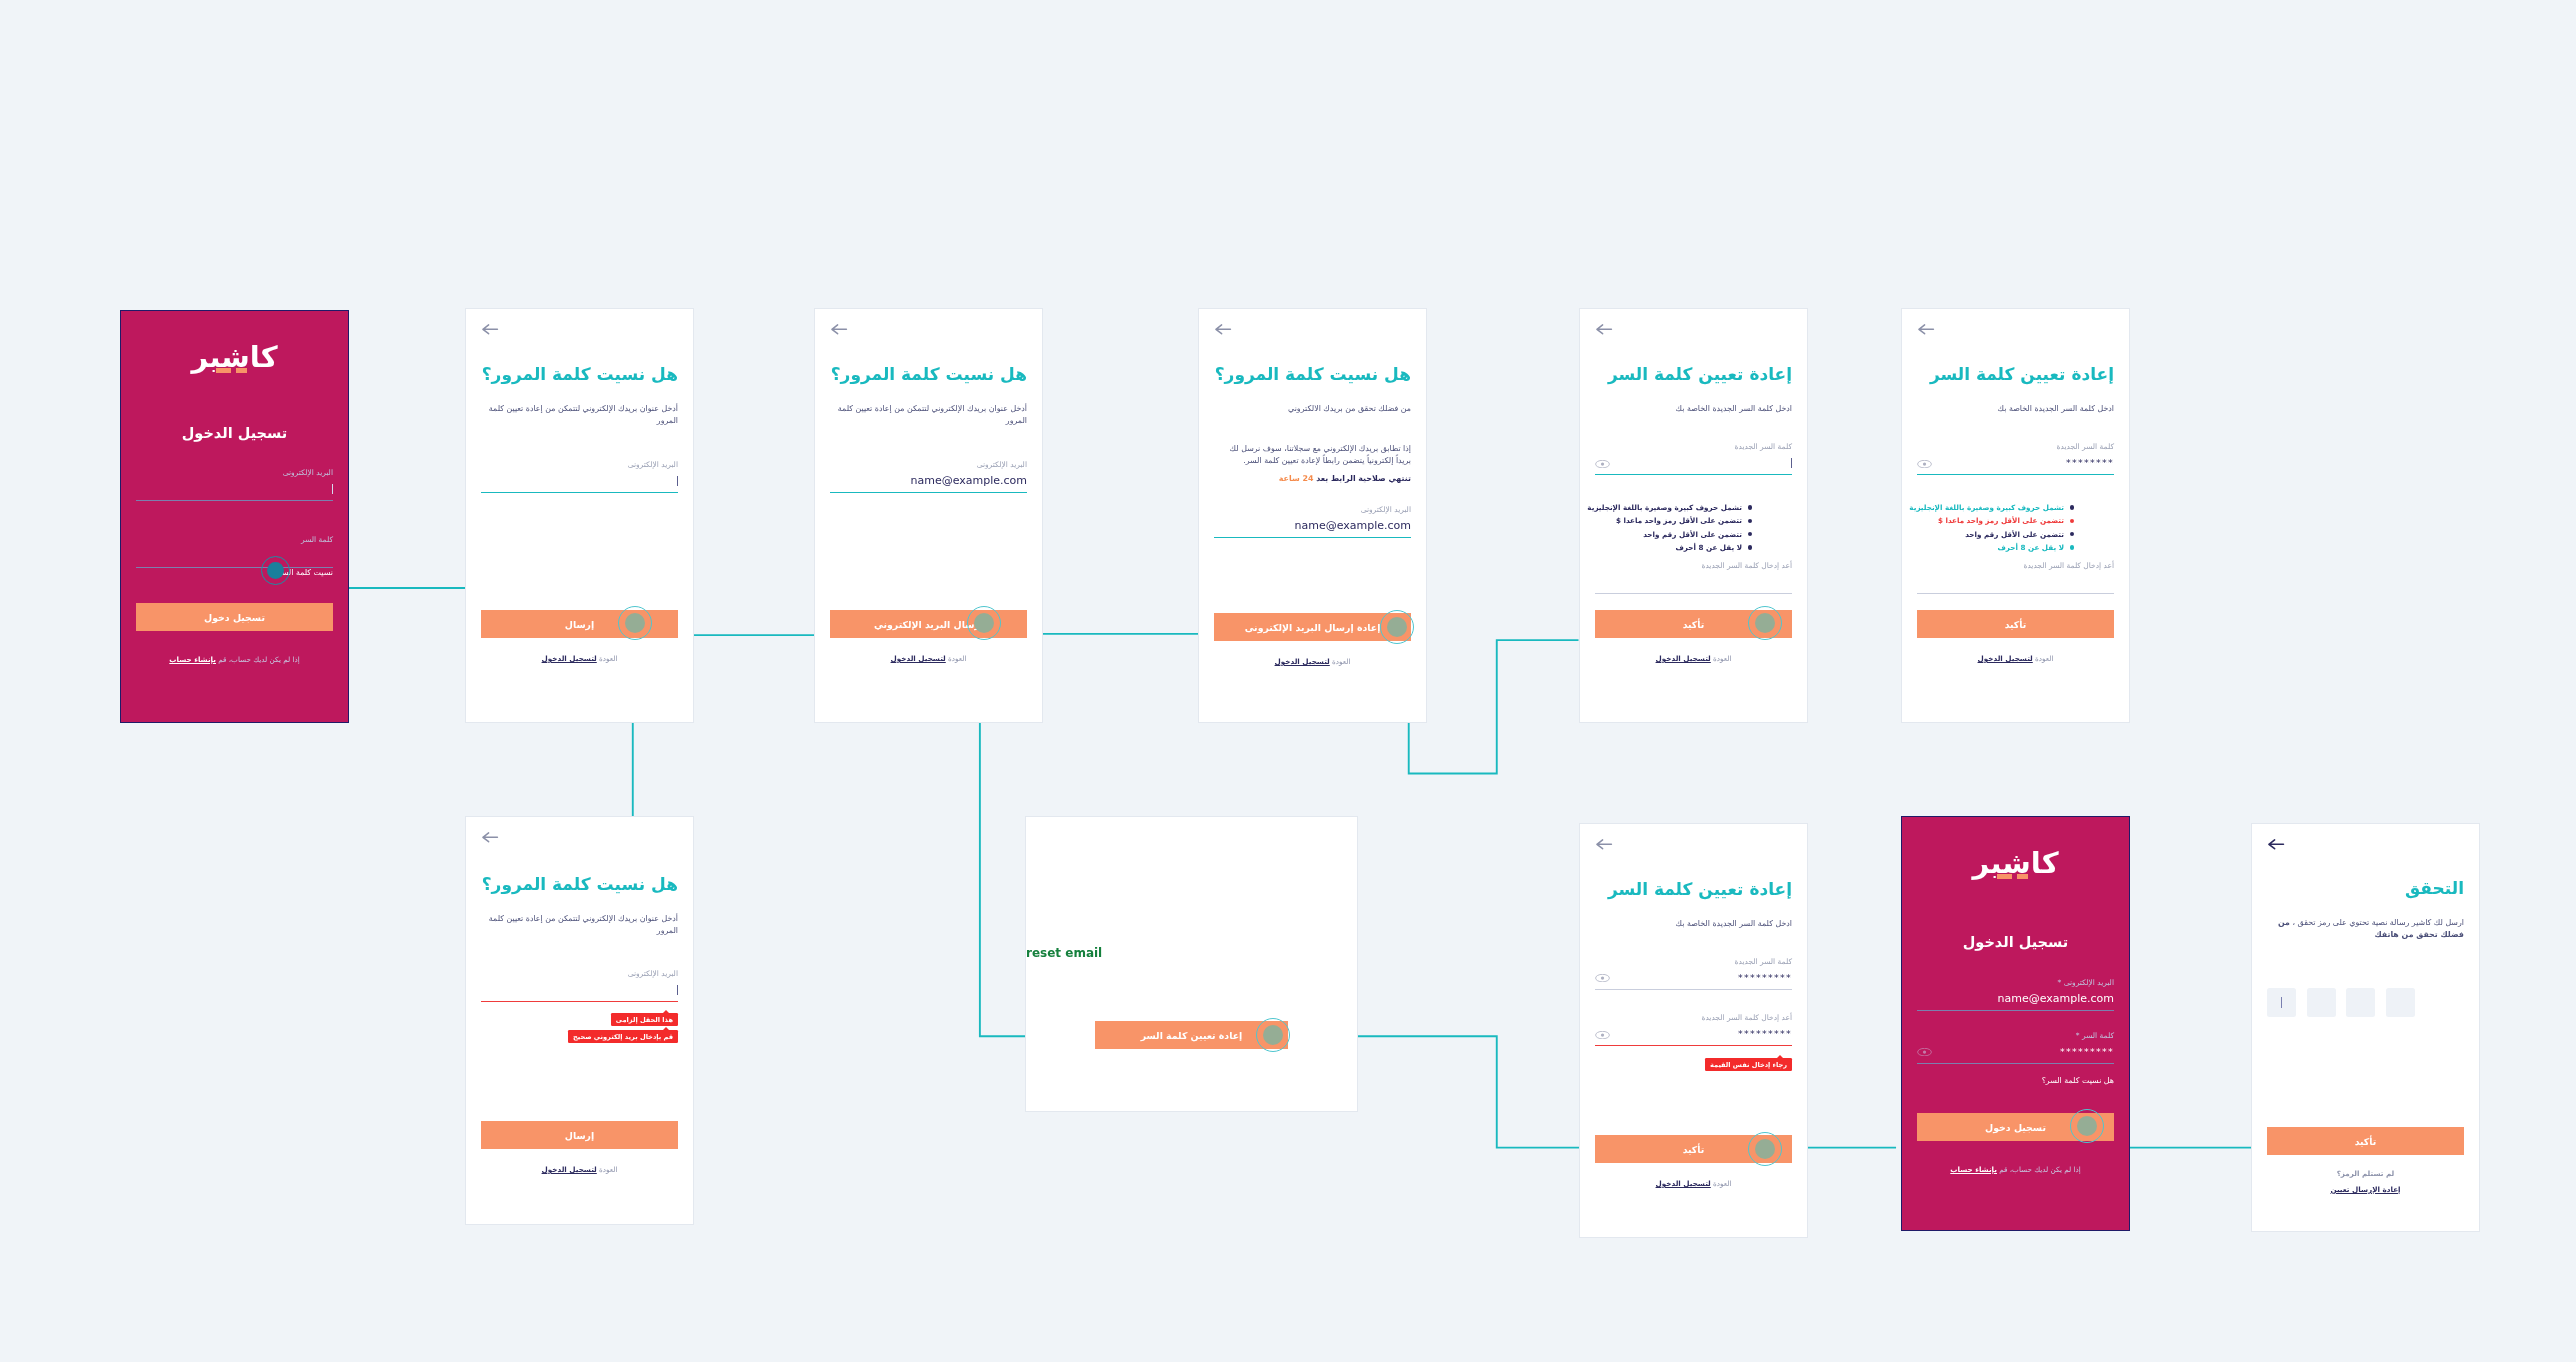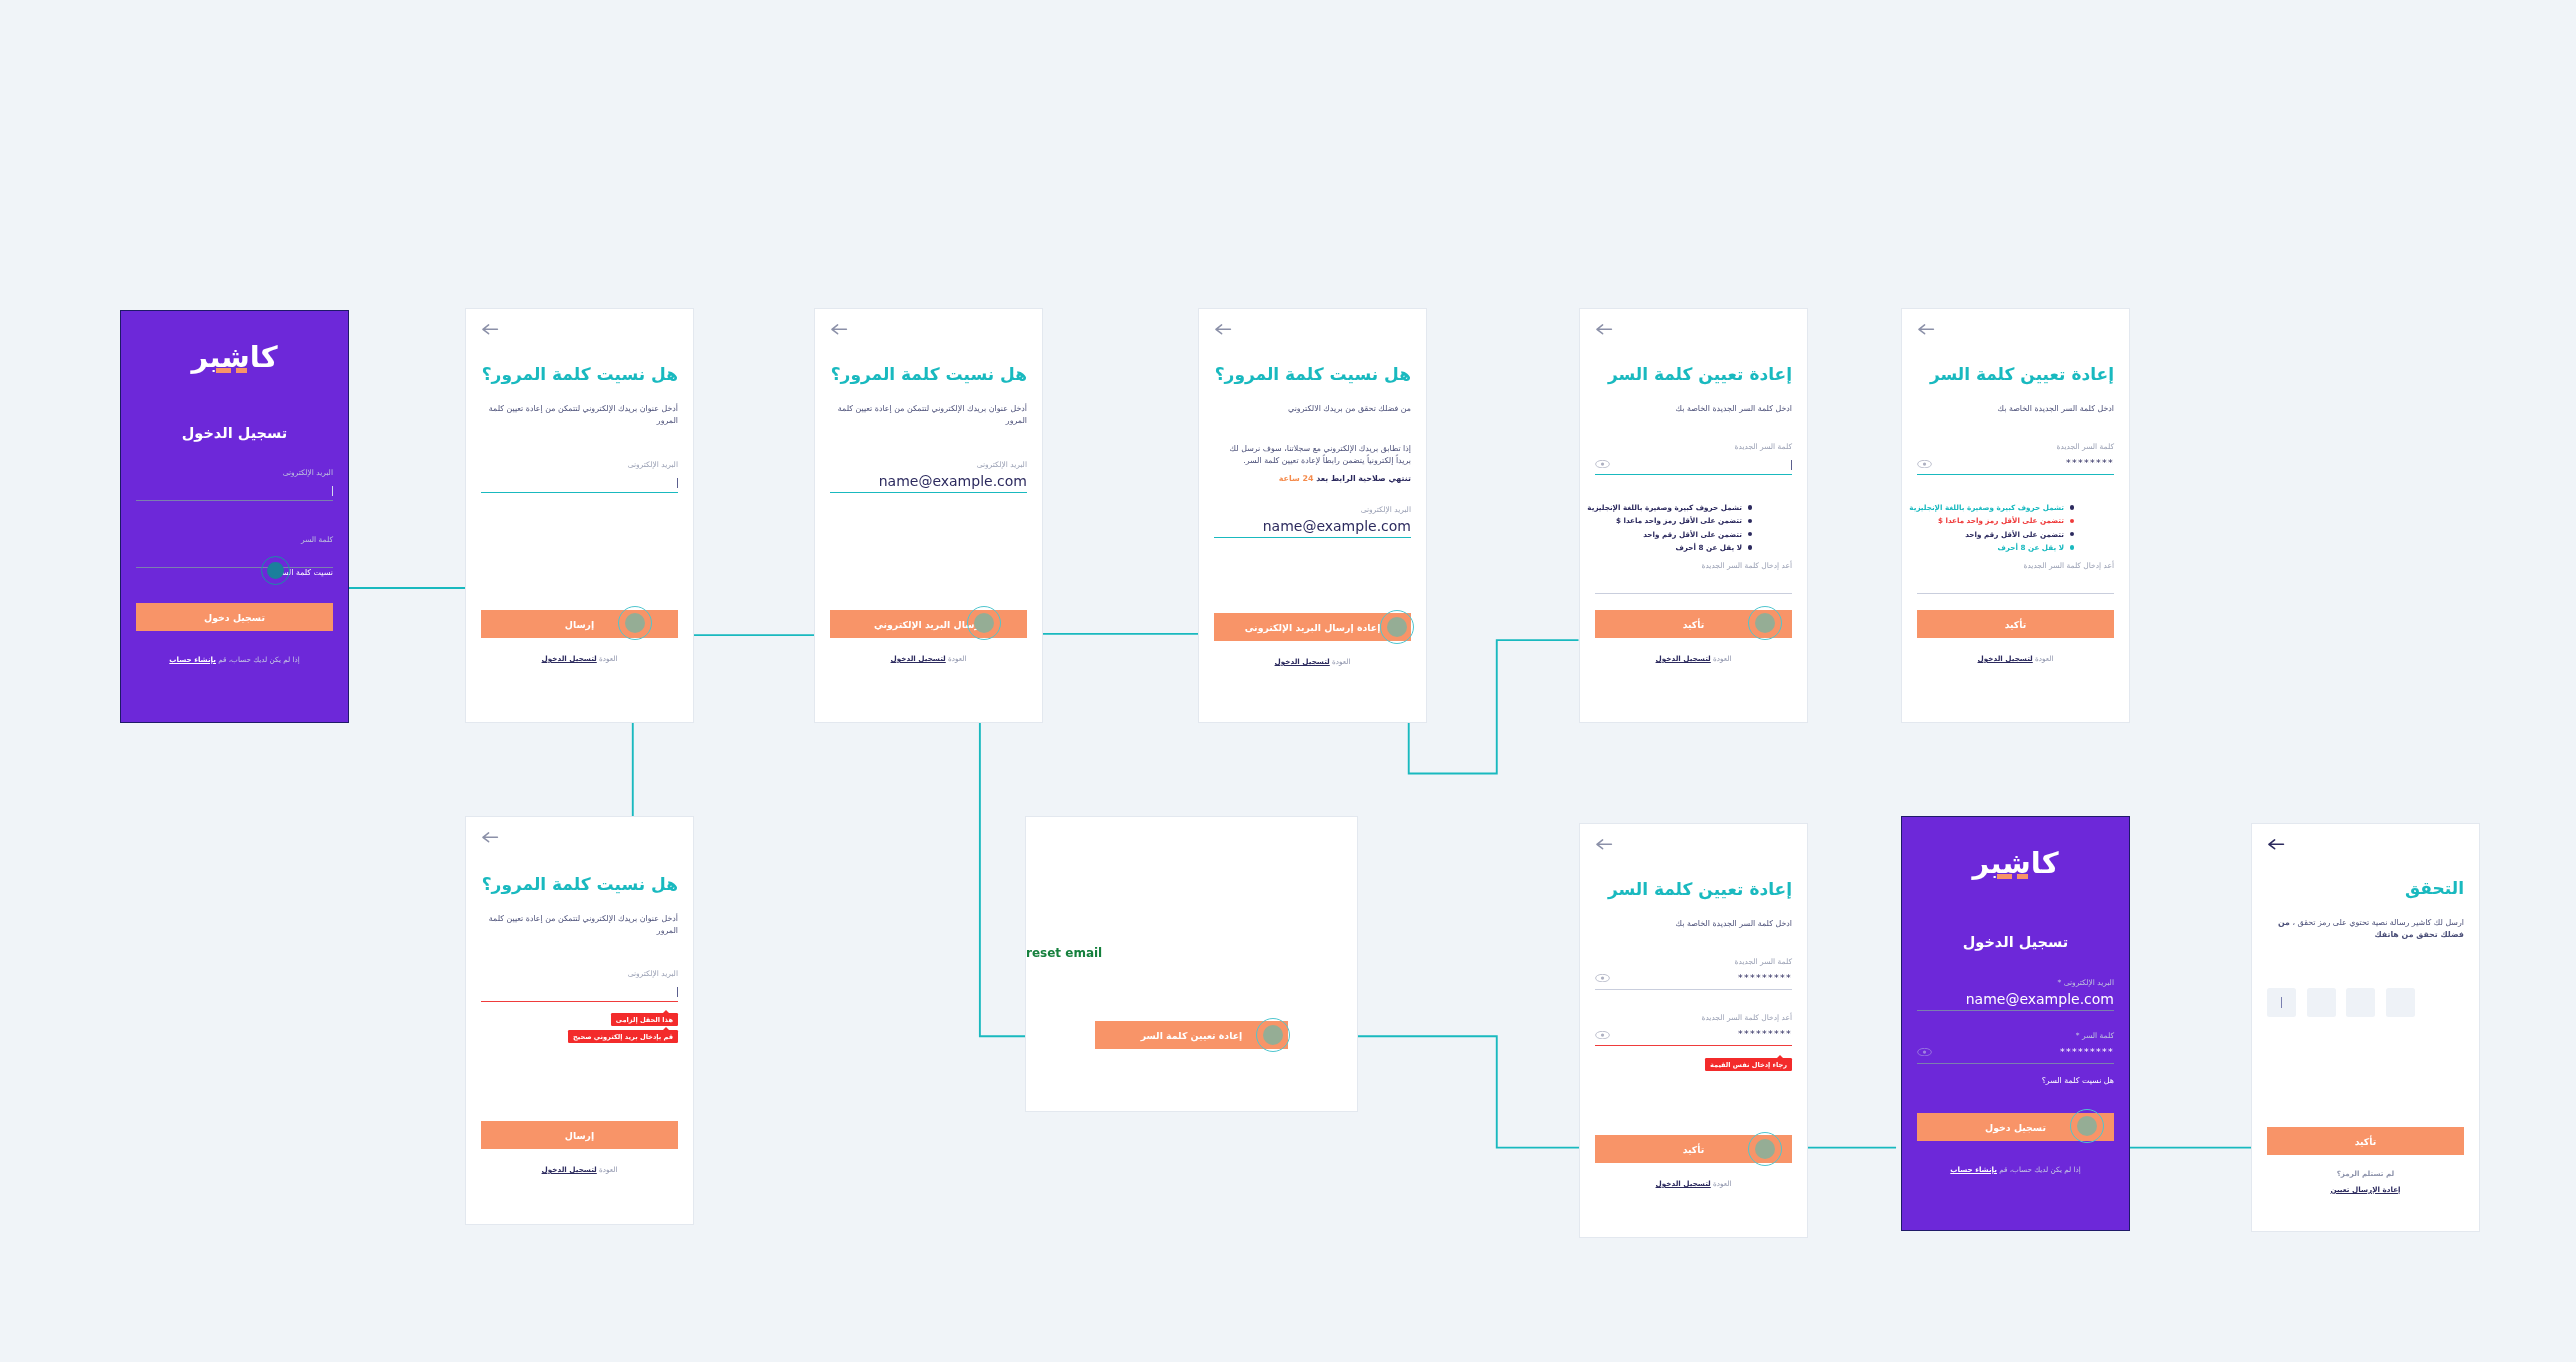--- a/index.html
+++ b/index.html
@@ -21,21 +21,21 @@
 
   
   #wires{position:absolute;left:0;top:0;width:2576px;height:1362px;pointer-events:none;}
 
   
   .card{
     position:absolute;background:#ffffff;
     border:0.6px solid #e3e8ef;
     box-sizing:border-box;
   }
-  .card.dark{background:#6d28d9;border-color:#1f1a68;}
+  .card.dark{background:#be185d;border-color:#1f1a68;}
 
   
   .back-arrow{
     position:absolute;left:15px;top:14px;width:21.4px;height:16.4px;
   }
   .back-arrow svg{display:block;}
 
   
   .rtl{direction:rtl;text-align:right;}
   .c-title{
@@ -54,21 +54,21 @@
   .c-note .hl{color:#f58b4c;}
 
   
   .field{position:absolute;left:15px;right:15px;}
   .f-label{
     font-size:7.5px;color:#9aa0b4;text-align:right;direction:rtl;
     margin-bottom:6.3px;
   }
   .f-label.dark-l{color:#bfc3dd;}
   .f-value{
-    font-size:14px;color:#2c2a5e;text-align:right;direction:rtl;
+    font-size:11px;color:#2c2a5e;text-align:right;direction:rtl;
     min-height:12.6px;line-height:12.6px;
   }
   .f-value.light{color:#ffffff;}
   .f-value.stars{letter-spacing:1.3px;font-size:9.4px;}
   .f-caret{
     display:inline-block;width:0.6px;height:10.7px;background:#5b5f8e;
     vertical-align:-1.9px;
   }
   .f-caret.light{background:#d6d9ee;}
   .f-rule{height:0.6px;background:#c9cedd;margin-top:3.8px;}

